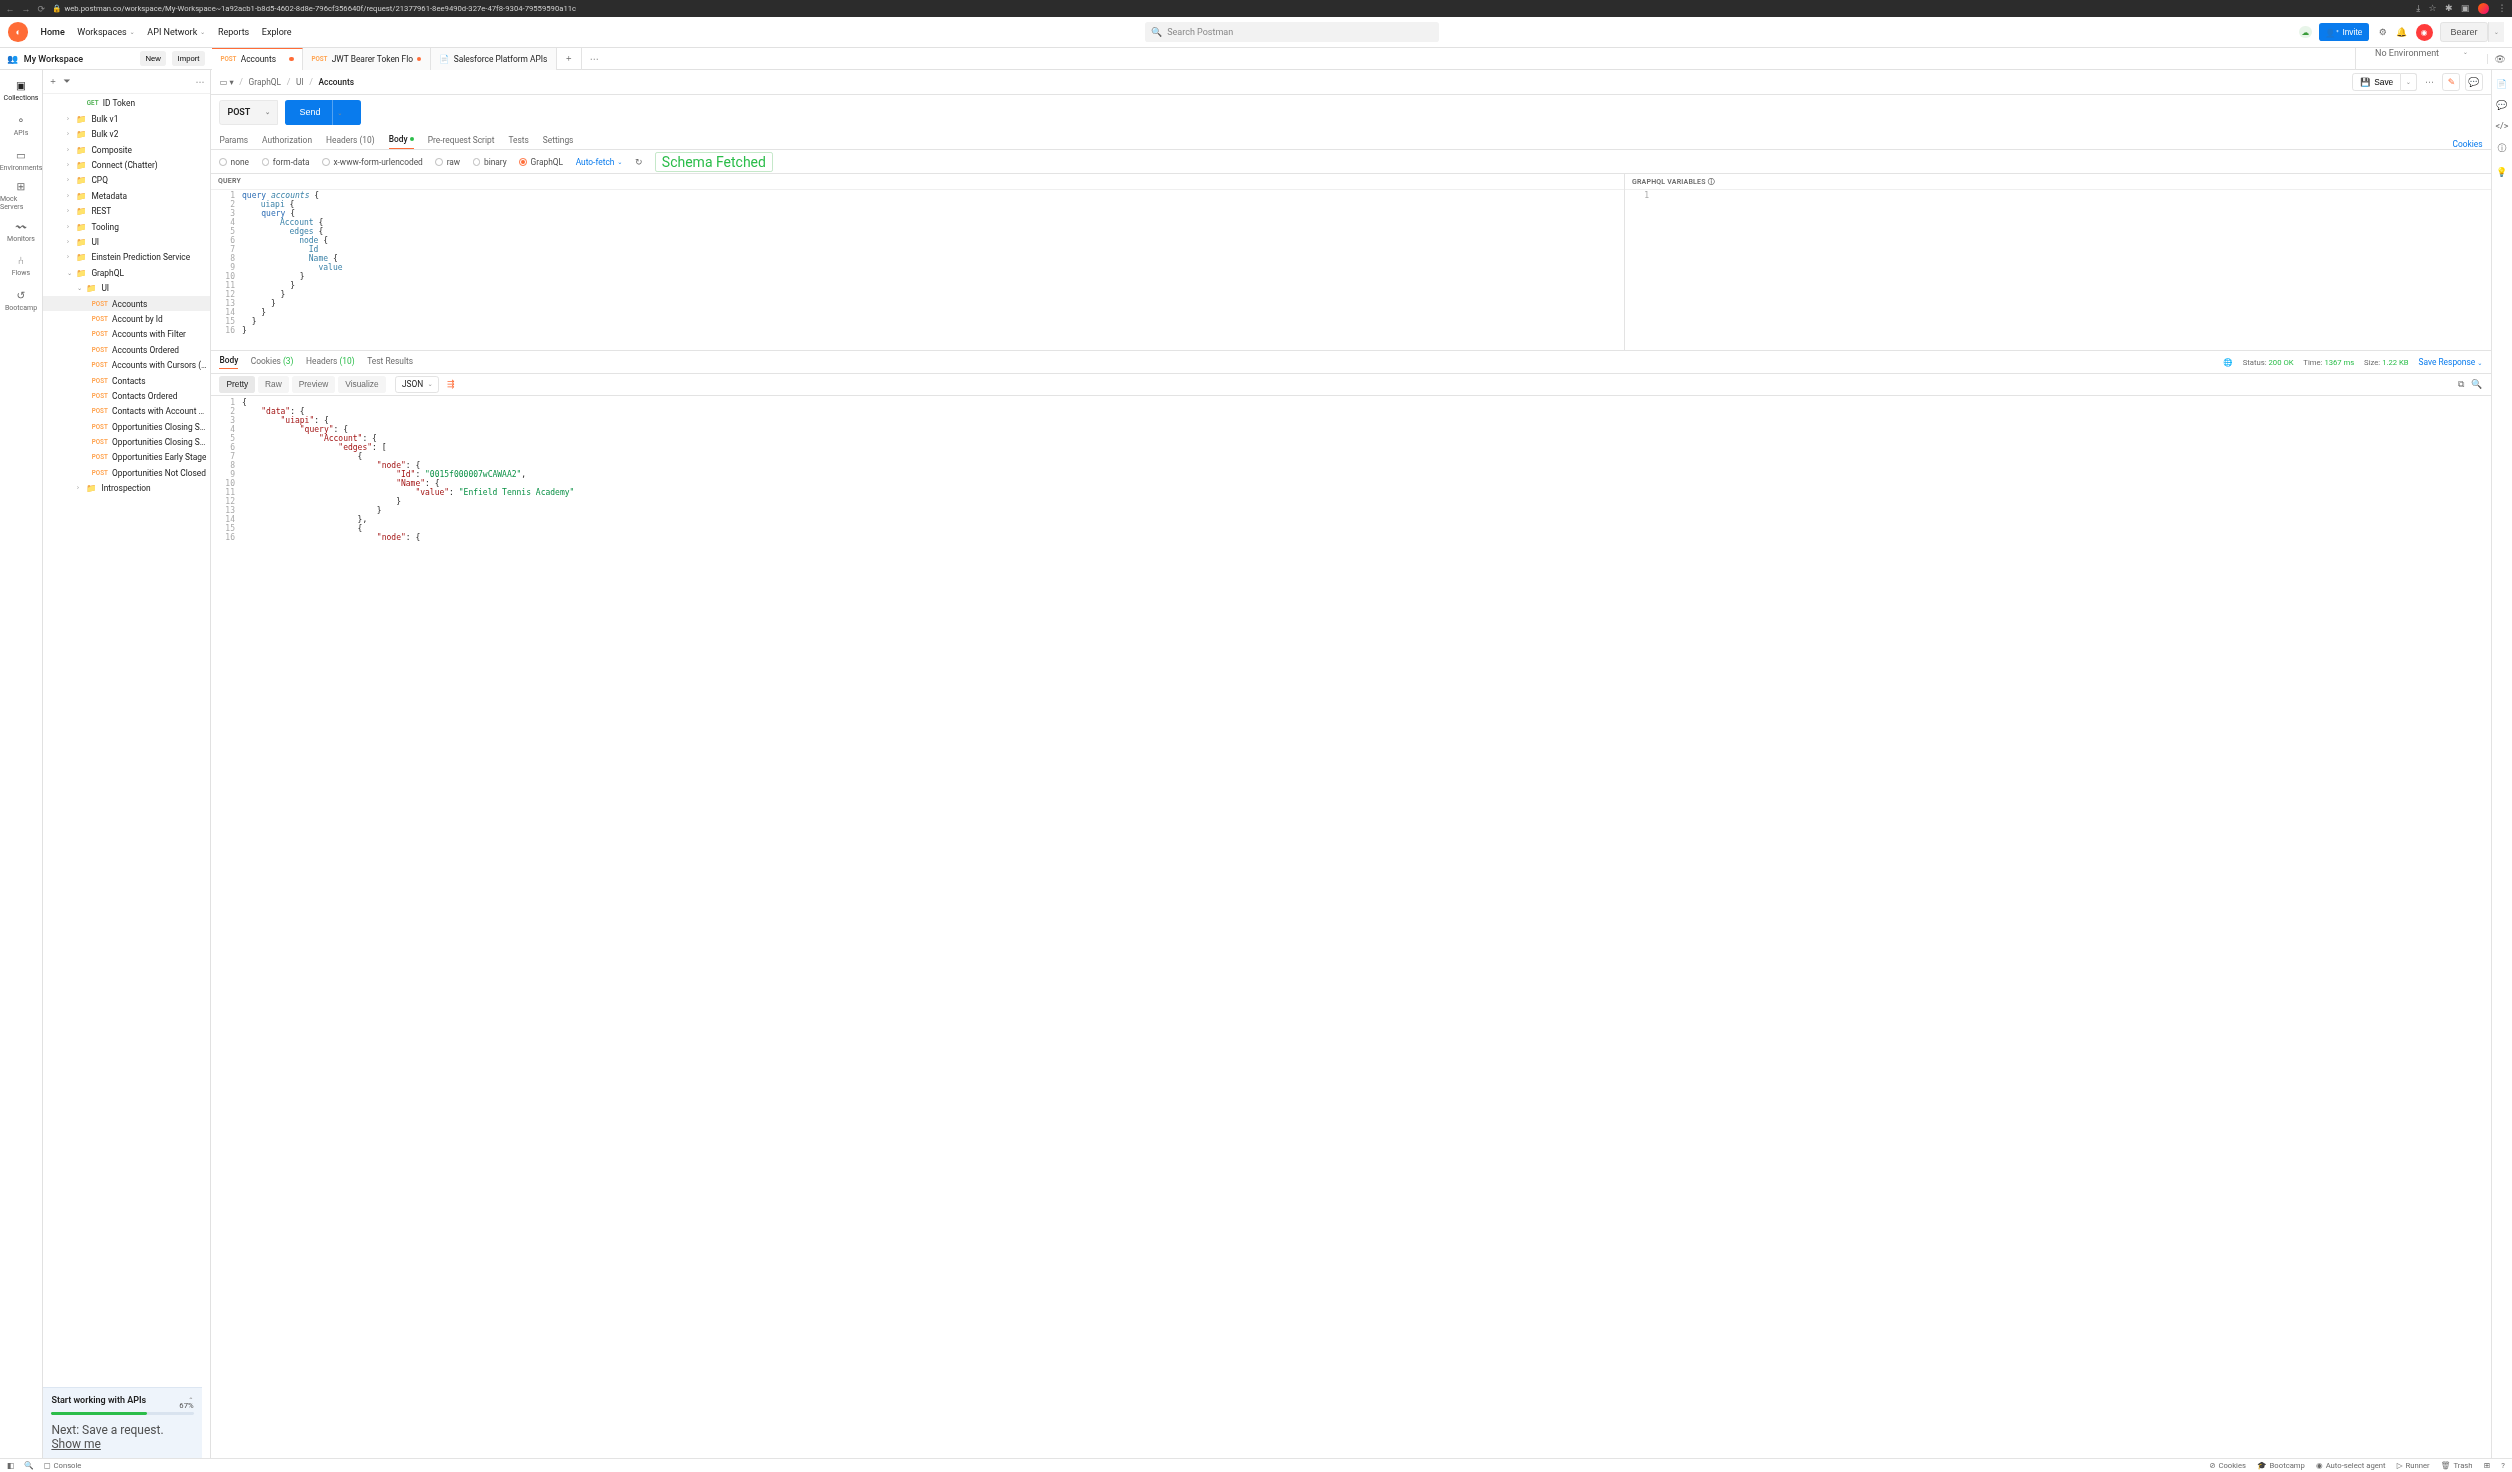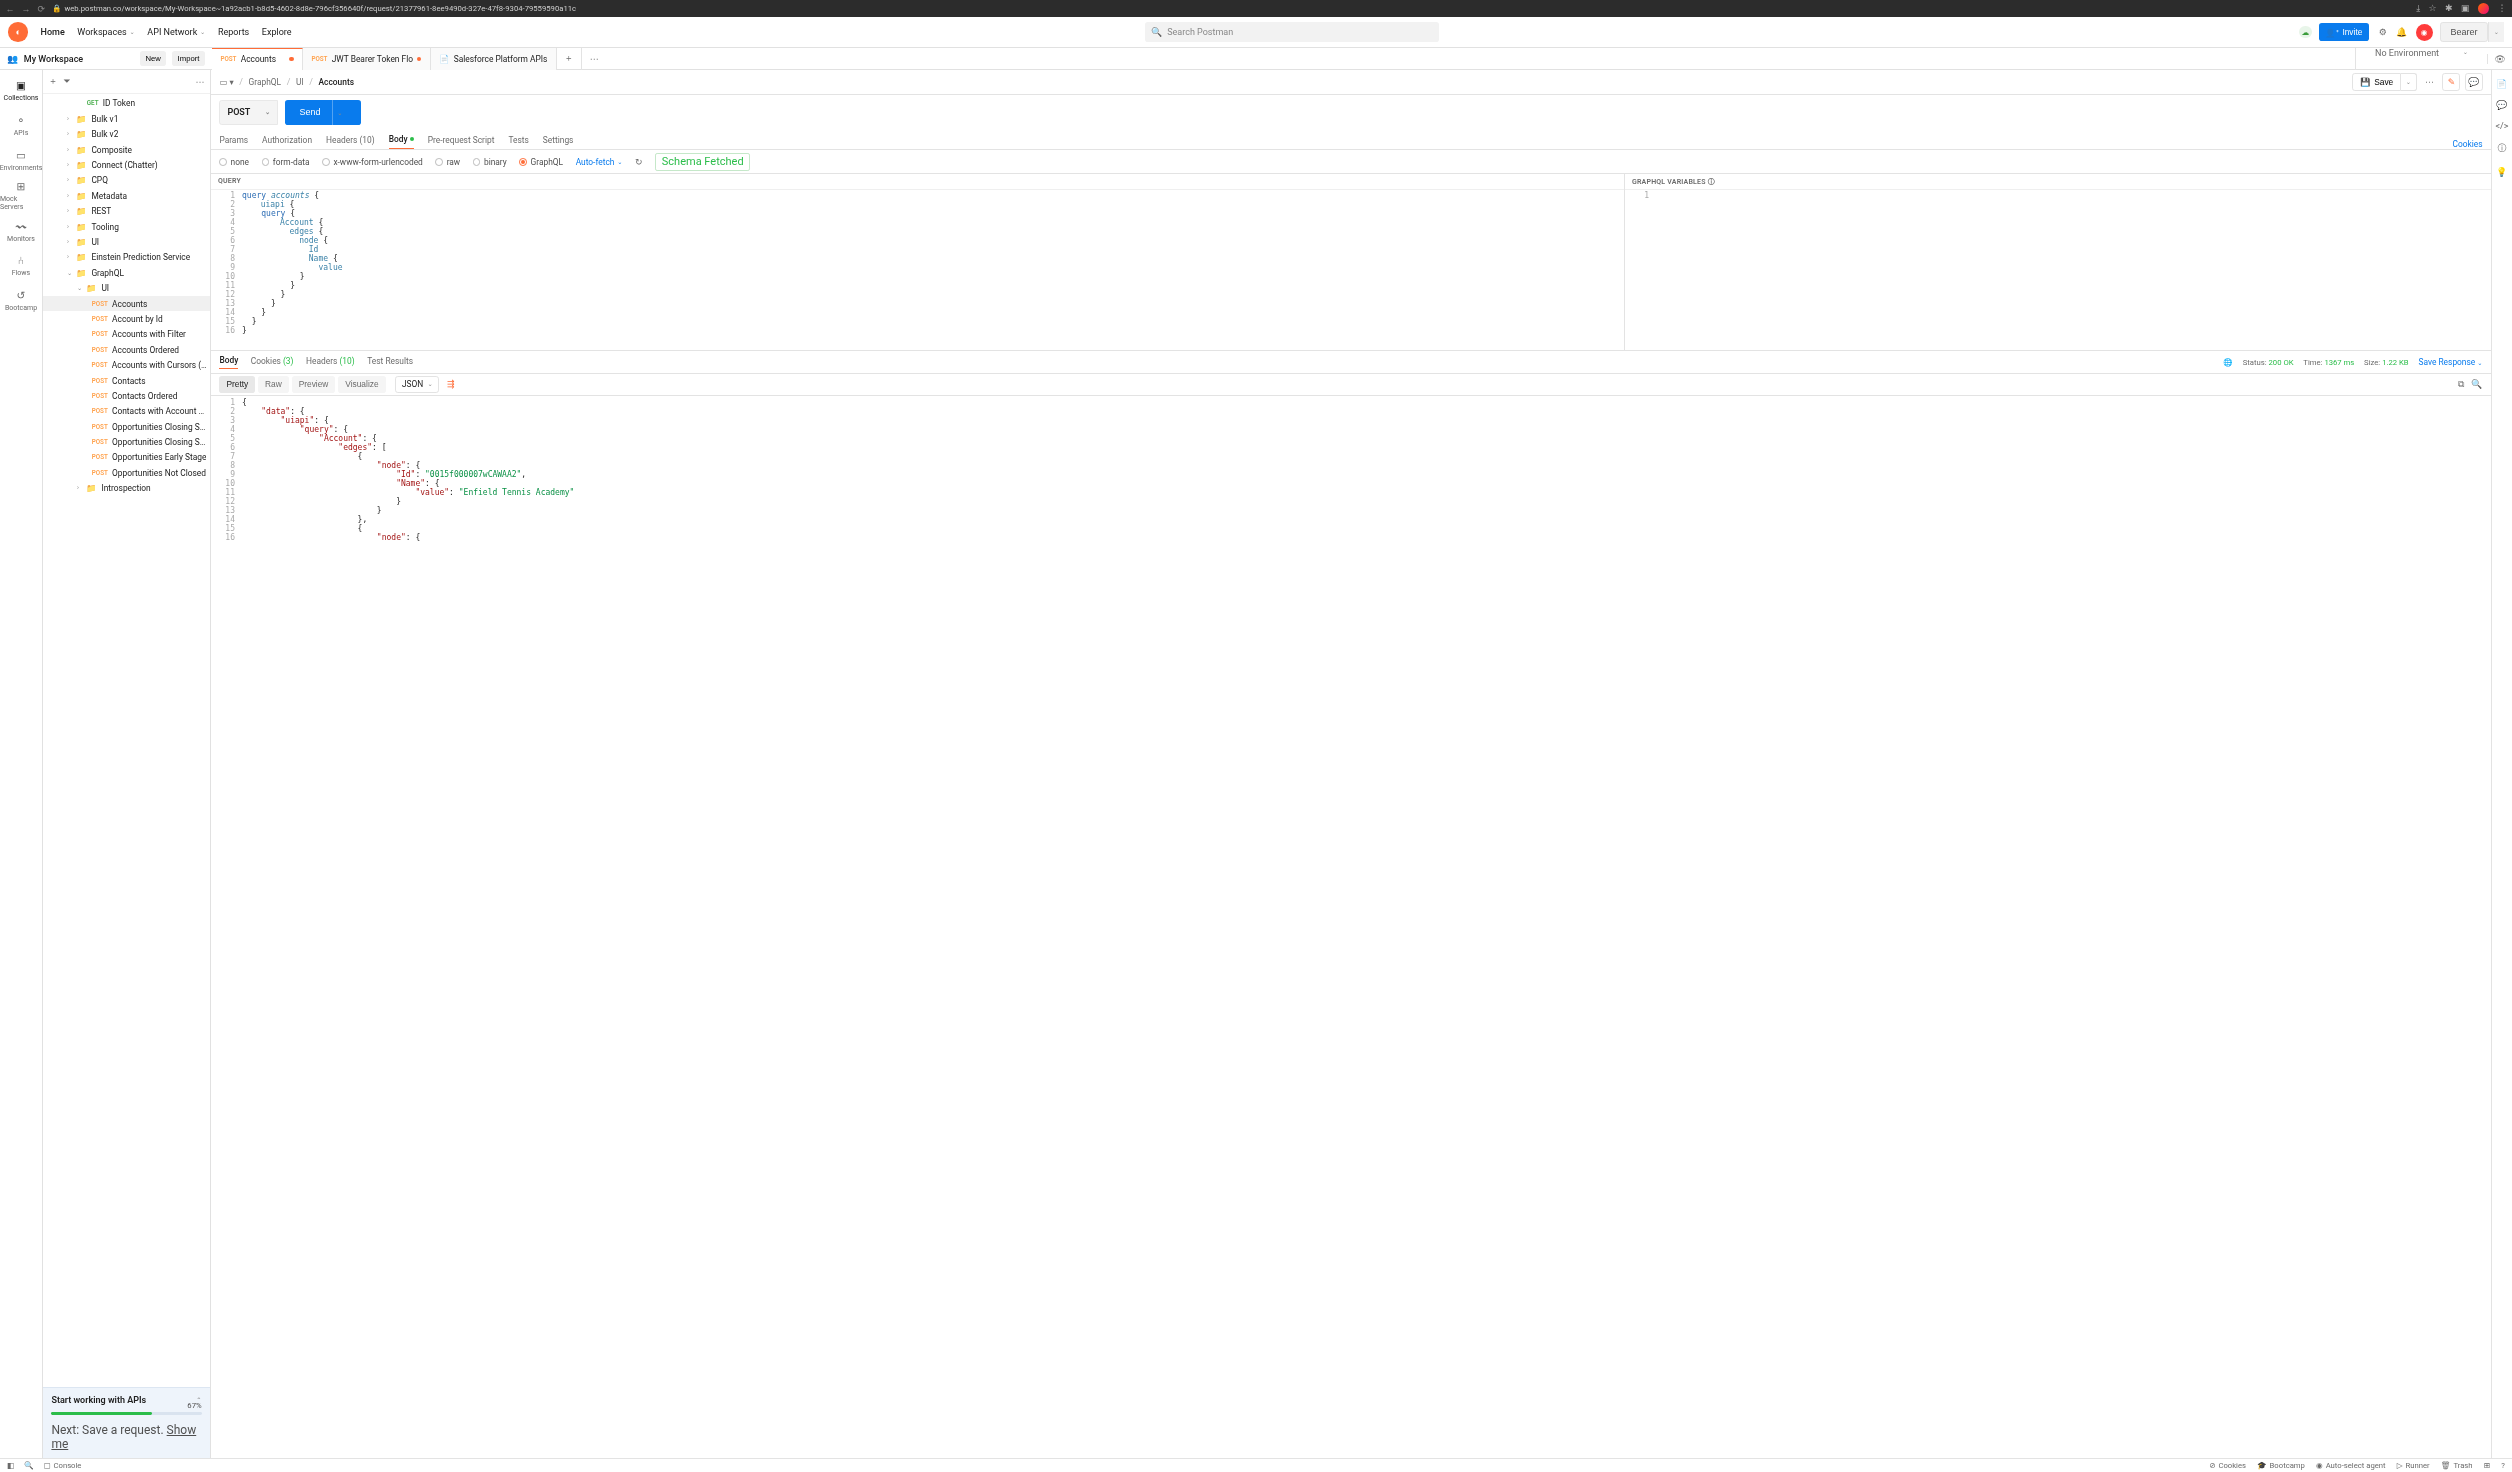--- a/index.html
+++ b/index.html
@@ -59,21 +59,21 @@
     .tree { flex:1; overflow-y: auto; padding: 1.4px 0; }
     .tree-row { height: 15.4px; display:flex; align-items:center; gap:4.2px; padding-left: 7px; cursor:pointer; font-size:8.4px; }
     .tree-row.selected { background: #f0f0f0; }
     .tree-row .chev { width: 5.6px; color:#8a8a8a; font-size:6.3px; }
     .tree-row .folder-icon { color:#6b6b6b; font-size:8.4px; }
     .tree-row .item-label { white-space:nowrap; overflow:hidden; text-overflow:ellipsis; }
     .indent-2 { padding-left: 24px; }
     .indent-3 { padding-left: 34px; }
     .indent-4 { padding-left: 39px; }
     
-    .progress-card { position: absolute; bottom: 0; left: 0; right: 0; background: #eef4fb; padding: 7px 8.4px; border-top:0.7px solid #dce6f2; }
+    .progress-card { position: absolute; bottom: 0; left: 0; right: 8px; background: #eef4fb; padding: 7px 8.4px; border-top:0.7px solid #dce6f2; }
     .progress-card .title-row { display:flex; align-items:center; justify-content:space-between; }
     .progress-card .title { font-weight: 600; font-size:9px; color: #212121; }
     .progress-bar-bg { height: 2.8px; background: #d9e3ef; border-radius: 1.4px; margin-top:7px; position:relative; }
     .progress-bar-fill { height:2.8px; background: #2bbd4a; border-radius:1.4px; }
     .progress-card .pct { position:absolute; right:0; top:-11.2px; font-size:7.7px; color:#505050; }
     .progress-card .next { font-size:12px; color:#505050; margin-top:8.4px; }
     .progress-card .next a { color:#505050; text-decoration:underline; }
     
     .content { flex:1; display:flex; flex-direction:column; overflow:hidden; }
     
@@ -100,21 +100,21 @@
     .req-tab-item .count { color:#6b6b6b; }
     .req-tab-item .green-dot { width:4.2px; height:4.2px; border-radius:50%; background:#2bbd4a; }
     .cookies-link { margin-left:auto; color:#097bed; font-size:8.4px; }
     
     .body-type-row { height:24px; border-bottom:0.7px solid #e3e3e3; display:flex; align-items:center; padding:0 8.4px; gap:12.6px; }
     .radio-item { display:flex; align-items:center; gap:3.5px; font-size:8.4px; color:#505050; }
     .radio-item .radio { width:7.7px; height:7.7px; border-radius:50%; border:0.7px solid #bbb; }
     .radio-item.active .radio { border-color:#ff6c37; display:flex; align-items:center; justify-content:center; }
     .radio-item.active .radio::after { content:''; width:4.2px; height:4.2px; border-radius:50%; background:#ff6c37; }
     .auto-fetch { color:#097bed; font-size:8.4px; display:flex; gap:2.8px; align-items:center; }
-    .schema-fetched { color:#2bbd4a; font-size:11px; border:0.7px solid #c5e8c9; padding:1.4px 5.6px; border-radius:2.1px; }
+    .schema-fetched { color:#2bbd4a; font-size:14px; border:0.7px solid #c5e8c9; padding:1.4px 5.6px; border-radius:2.1px; }
     
     .query-section { display:flex; flex:1; overflow:hidden; border-bottom:0.7px solid #e3e3e3; }
     .query-pane { flex: 62; display:flex; flex-direction:column; border-right:0.7px solid #e3e3e3; }
     .vars-pane { flex: 38; display:flex; flex-direction:column; }
     .pane-header { height:15.4px; background:#fff; border-bottom:0.7px solid #efefef; font-size:7px; color:#6b6b6b; font-weight:600; padding:2.8px 7px; letter-spacing:0.2px; }
     .code-editor { flex:1; overflow:auto; font-family: Menlo, monospace; font-size:8px; padding: 1.4px 0; }
     .code-line { display:flex; }
     .gutter { width:31px; text-align:right; padding-right:7px; color:#aaa; user-select:none; flex-shrink:0; }
     .code { white-space:pre; }
     .kw { color:#2d6db4; }

